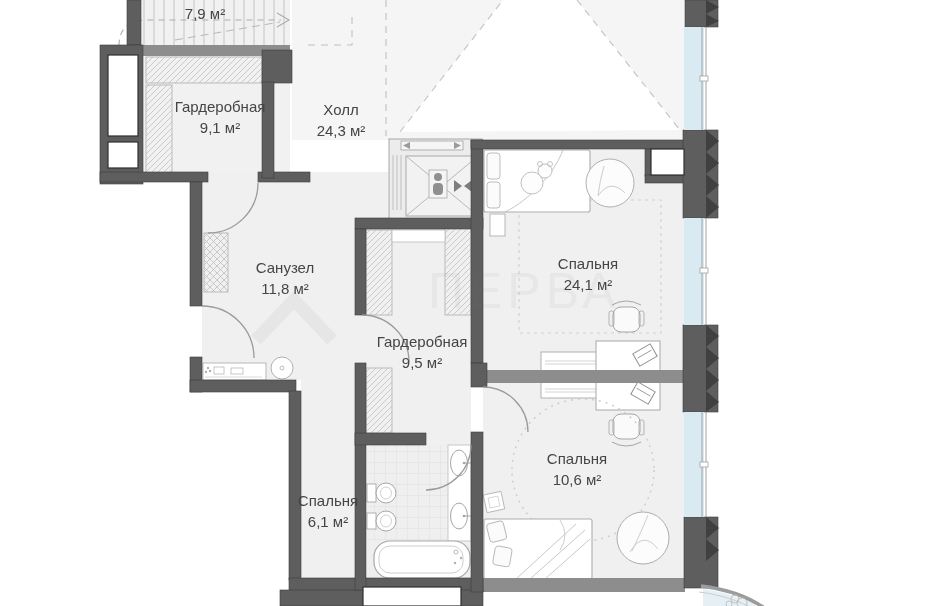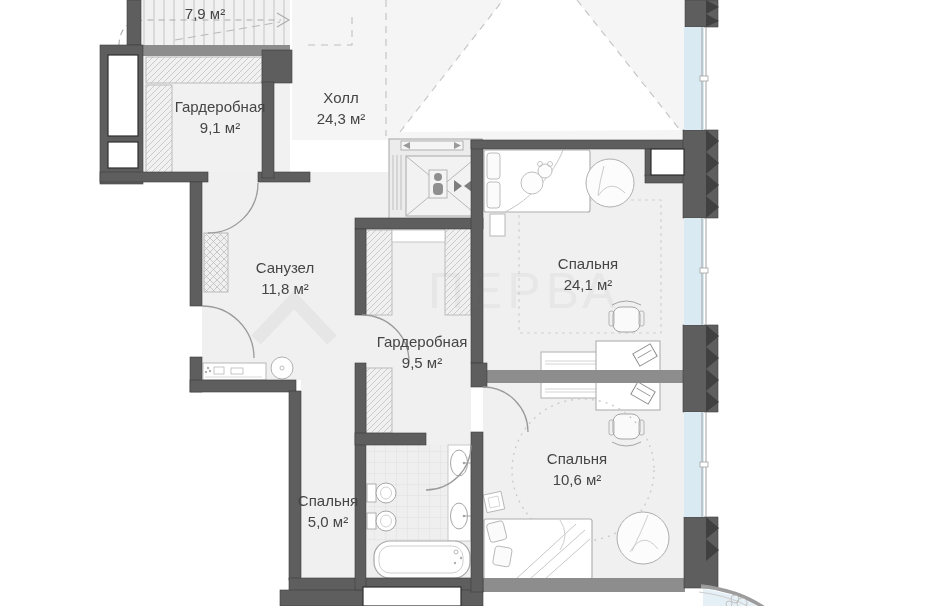--- a/index.html
+++ b/index.html
@@ -294,21 +294,21 @@
 <div class="watermark-text">ПЕРВА</div>
 
 <div class="room-label" style="left:205px;top:13px;">
   <span></span>
   <span class="area">7,9 м²</span>
 </div>
 <div class="room-label" style="left:220px;top:117px;">
   <span>Гардеробная</span>
   <span class="area">9,1 м²</span>
 </div>
-<div class="room-label" style="left:341px;top:108px;">
+<div class="room-label" style="left:341px;top:120px;">
   <span>Холл</span>
   <span class="area">24,3 м²</span>
 </div>
 <div class="room-label" style="left:285px;top:278px;">
   <span>Санузел</span>
   <span class="area">11,8 м²</span>
 </div>
 <div class="room-label" style="left:422px;top:352px;">
   <span>Гардеробная</span>
   <span class="area">9,5 м²</span>
@@ -316,16 +316,16 @@
 <div class="room-label" style="left:588px;top:274px;">
   <span>Спальня</span>
   <span class="area">24,1 м²</span>
 </div>
 <div class="room-label" style="left:577px;top:469px;">
   <span>Спальня</span>
   <span class="area">10,6 м²</span>
 </div>
 <div class="room-label" style="left:328px;top:511px;">
   <span>Спальня</span>
-  <span class="area">5,0 м²</span>
+  <span class="area">6,1 м²</span>
 </div>
 
 </div>
 
 </body></html>

